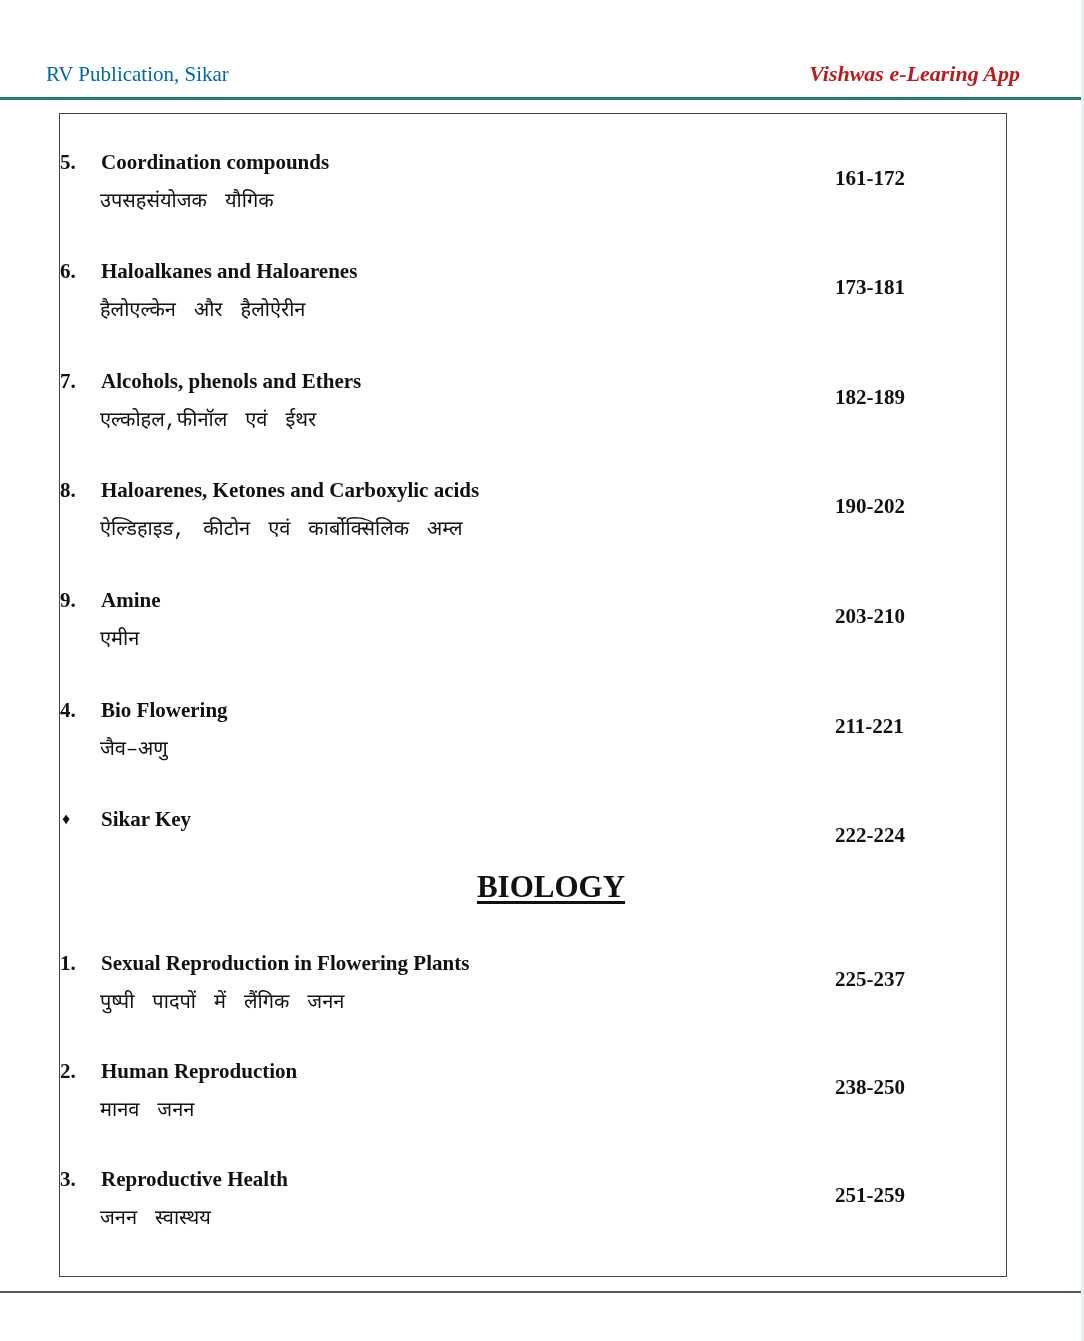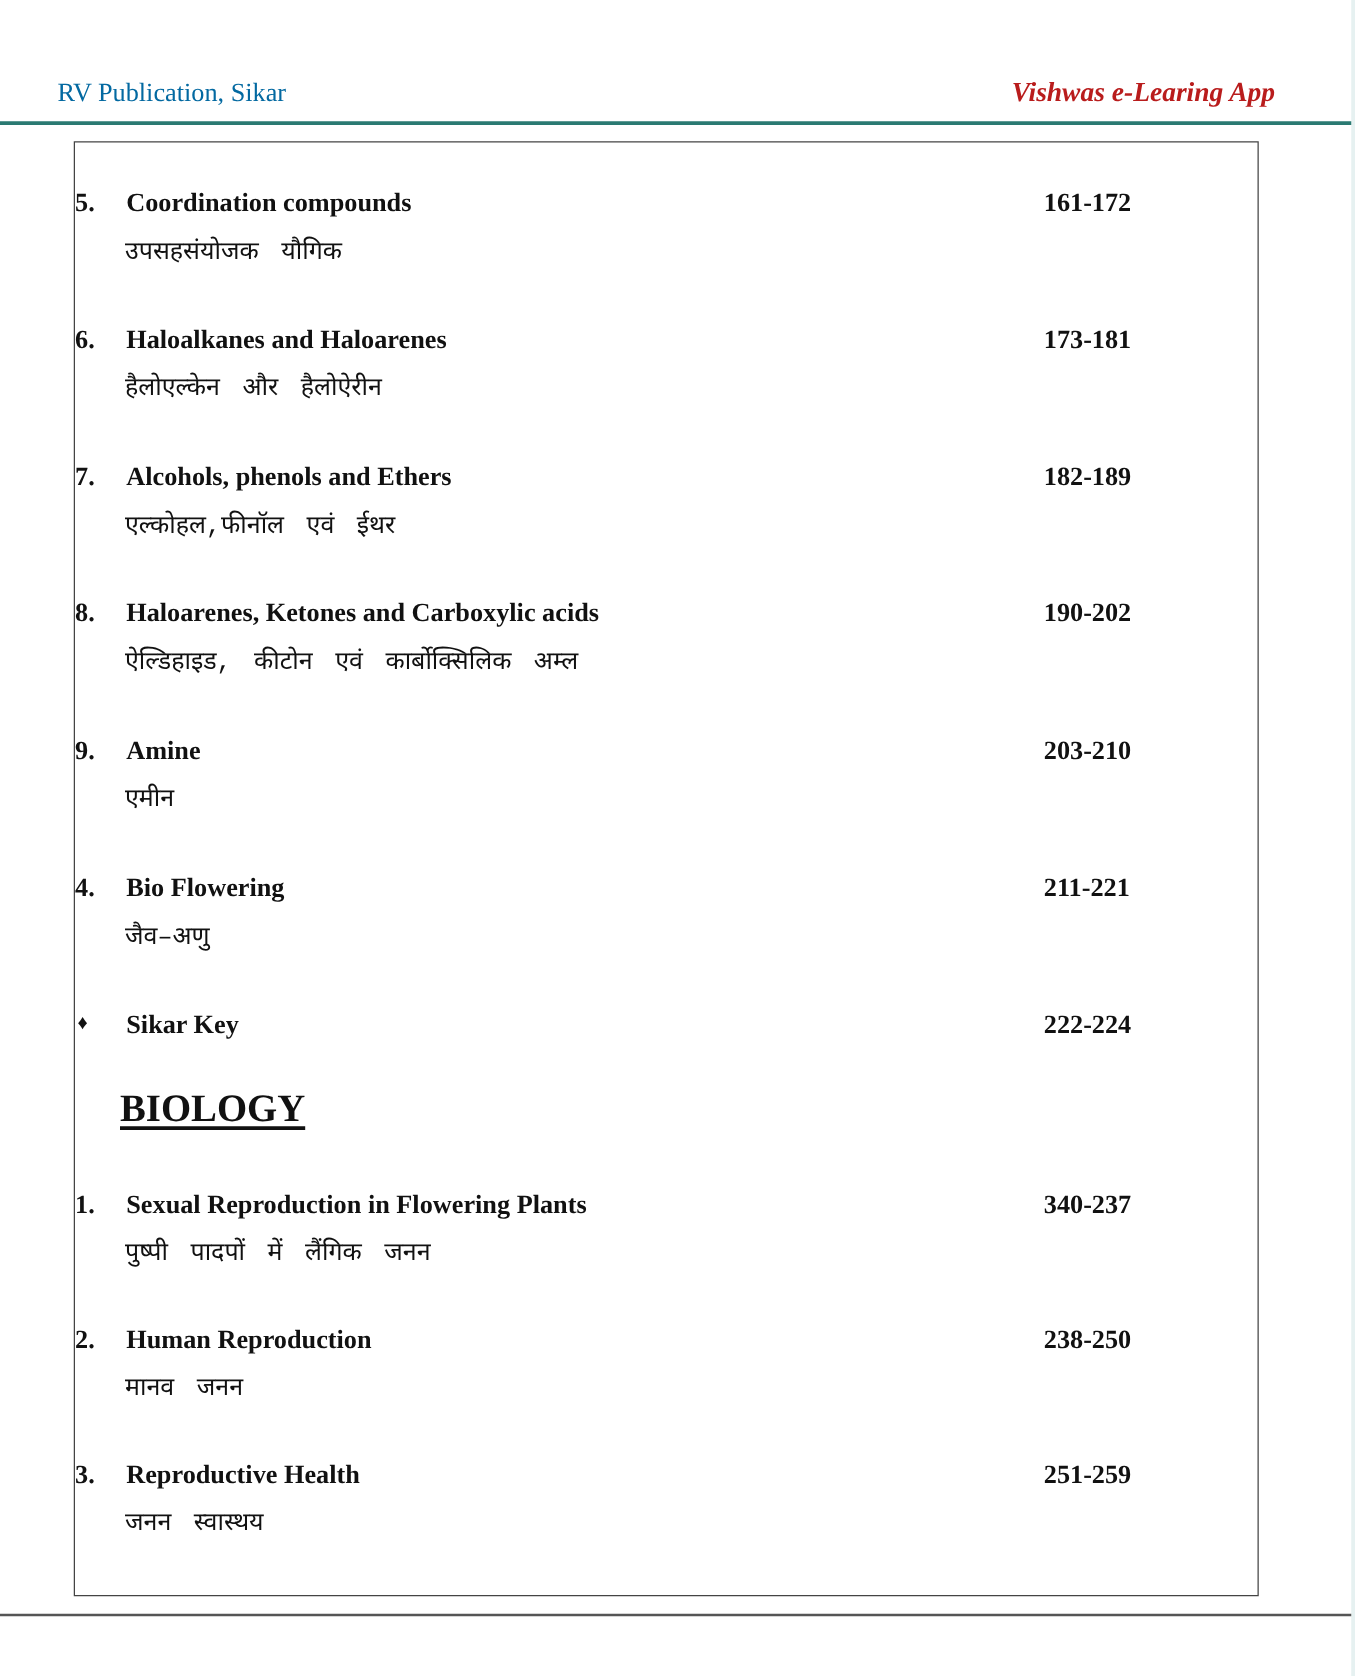--- a/index.html
+++ b/index.html
@@ -12,23 +12,23 @@
   .hdr-right { position: absolute; right: 64px; top: 61px; font-size: 22px; font-weight: bold; font-style: italic; color: #b91c1c; }
   .hdr-rule { position: absolute; left: 0; top: 97px; width: 1081px; height: 3px; background: #2a7a72; }
   .box {
     position: absolute; left: 59px; top: 113px; width: 948px; height: 1164px;
     border: 1.5px solid #444; box-sizing: border-box;
   }
   .entry { position: absolute; left: 0; width: 100%; }
   .num { position: absolute; left: 0; top: 0; font-size: 21px; font-weight: bold; }
   .title { position: absolute; left: 41px; top: 0; font-size: 21px; font-weight: bold; white-space: nowrap; }
   .hindi { position: absolute; left: 40px; top: 36px; font-family: Liberation Mono, monospace; font-size: 20px; word-spacing: 6px; white-space: nowrap; }
-  .pages { position: absolute; left: 775px; top: 0; font-size: 21px; font-weight: bold; }
+  .pages { position: absolute; left: 775px; top: 16px; font-size: 21px; font-weight: bold; }
   .bullet { font-size: 16px; top: 3px; left: 2px; }
-  .section { position: absolute; left: 0; width: 100%; top: 755px; }
+  .section { position: absolute; left: 0; width: 100%; top: 755px; text-align: center; }
   .section span { font-size: 31px; font-weight: bold; text-decoration: underline; text-underline-offset: 4px; margin-left: 36px; }
   .footer-rule { position: absolute; left: 0; top: 1291px; width: 1081px; height: 1.5px; background: #555; }
 </style>
 </head>
 <body>
 
 <div class="right-edge"></div>
 
 <div class="hdr-left">RV Publication, Sikar</div>
 <div class="hdr-right">Vishwas e-Learing App</div>
@@ -85,21 +85,21 @@
   </div>
 
   <div class="section">
     <span>BIOLOGY</span>
   </div>
 
   <div class="entry" style="top:837px">
     <span class="num">1.</span>
     <span class="title">Sexual Reproduction in Flowering Plants</span>
     <span class="hindi">पुष्पी पादपों में लैंगिक जनन</span>
-    <span class="pages">340-237</span>
+    <span class="pages">225-237</span>
   </div>
 
   <div class="entry" style="top:945px">
     <span class="num">2.</span>
     <span class="title">Human Reproduction</span>
     <span class="hindi">मानव जनन</span>
     <span class="pages">238-250</span>
   </div>
 
   <div class="entry" style="top:1053px">

